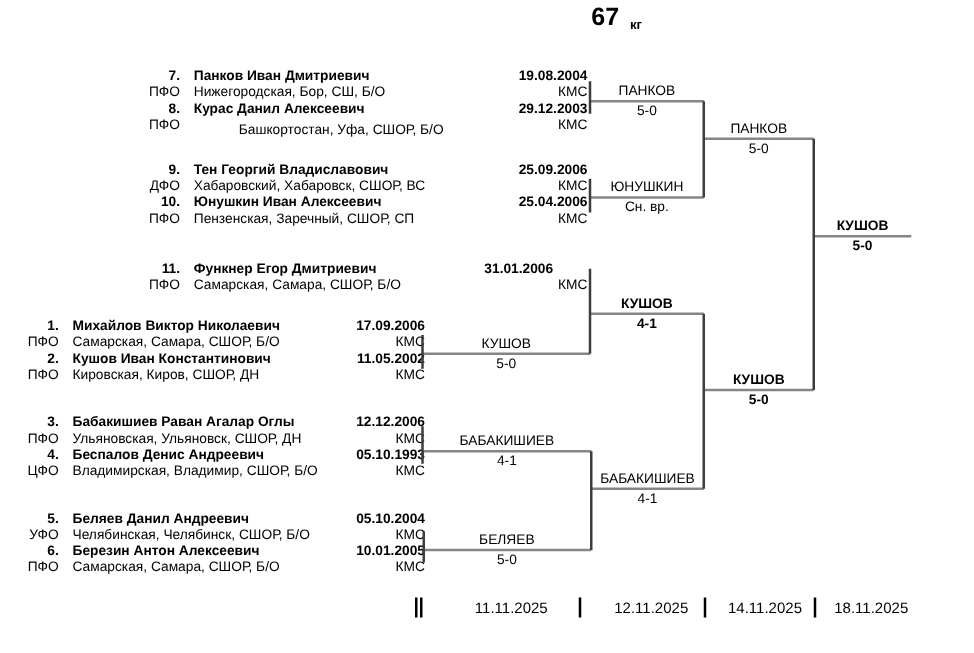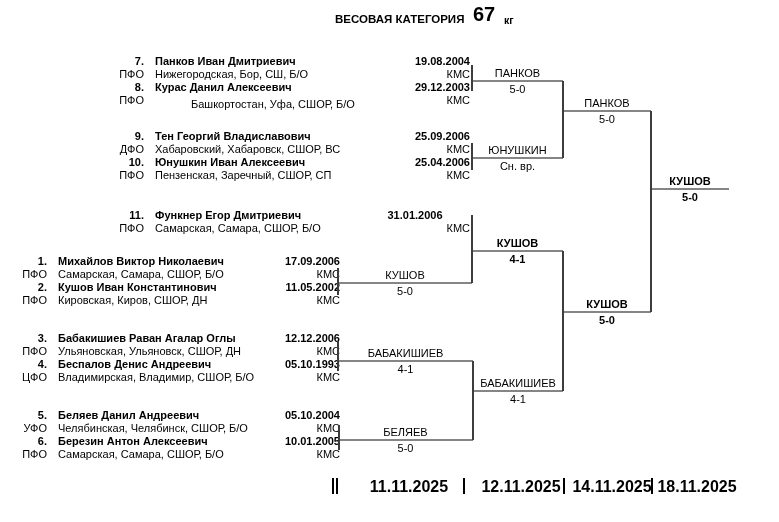--- a/index.html
+++ b/index.html
@@ -8,27 +8,26 @@
     font-family:"Liberation Sans", sans-serif; color:#000; overflow:hidden;
   }
   .t { position:absolute; font-size:11px; line-height:13px; white-space:nowrap; }
   .bold { font-weight:700; }
   .num { width:46px; text-align:right; }
   .rt  { width:110px; text-align:right; }
   .hline { position:absolute; height:2px; background:#858585; }
   .vline { position:absolute; width:2px; background:#3d3d3d; }
   .mname { position:absolute; transform:translateX(-50%); font-size:11px; line-height:12px; white-space:nowrap; }
   .sep { position:absolute; width:2px; background:#000; }
-  .date { position:absolute; transform:translateX(-50%); font-size:16px; line-height:13px; white-space:nowrap;font-weight:bold; }
+  .date { position:absolute; transform:translateX(-50%); font-size:12px; line-height:13px; white-space:nowrap; }
 </style>
 </head>
 <body>
 
 <div class="page">
-  <span class="t bold" style="left:335px;top:13px;font-size:11.5px;">ВЕСОВАЯ КАТЕГОРИЯ</span>
   <span class="t bold" style="left:473px;top:3px;font-size:20px;line-height:22px;">67</span>
   <span class="t bold" style="left:504px;top:14px;font-size:10.5px;">кг</span>
 
   <div id="athletes-layer">
       <div class="t bold num" style="left: 98px; top: 55px;">7.</div>
       <div class="t bold" style="left: 155px; top: 55px;">Панков Иван Дмитриевич</div>
       <div class="t bold rt" style="left: 360px; top: 55px;">19.08.2004</div>
       <div class="t num" style="left: 98px; top: 68px;">ПФО</div>
       <div class="t" style="left: 155px; top: 68px;">Нижегородская, Бор, СШ, Б/О</div>
       <div class="t rt" style="left: 360px; top: 68px;">КМС</div>

